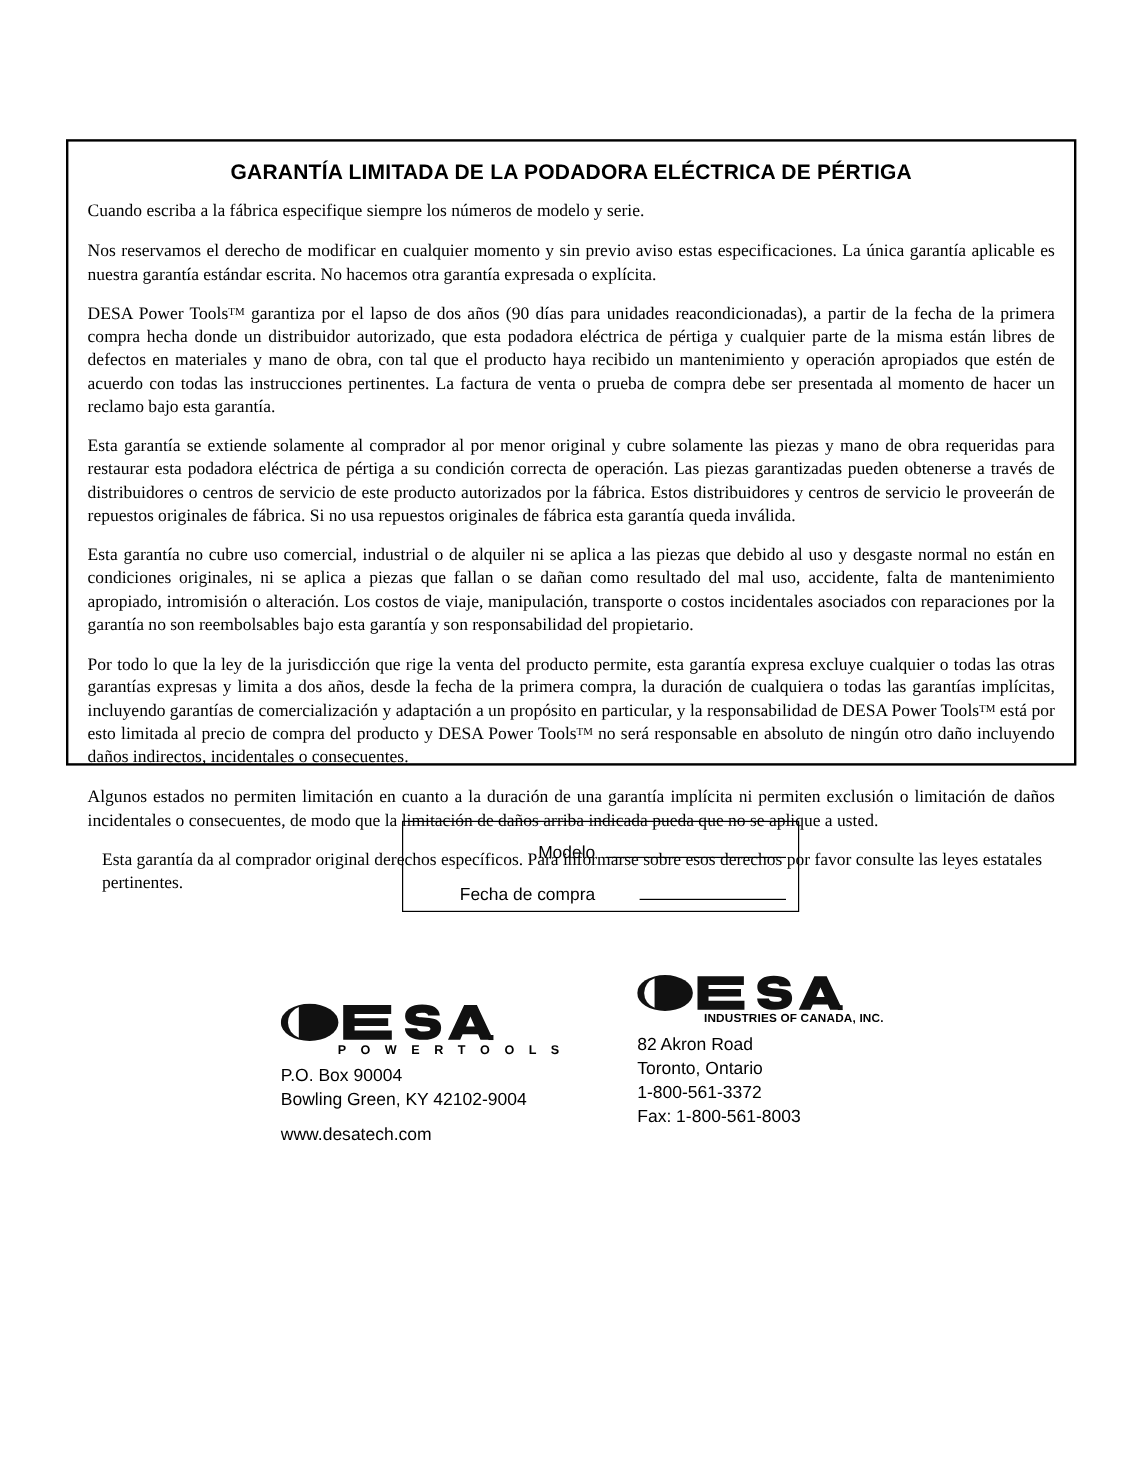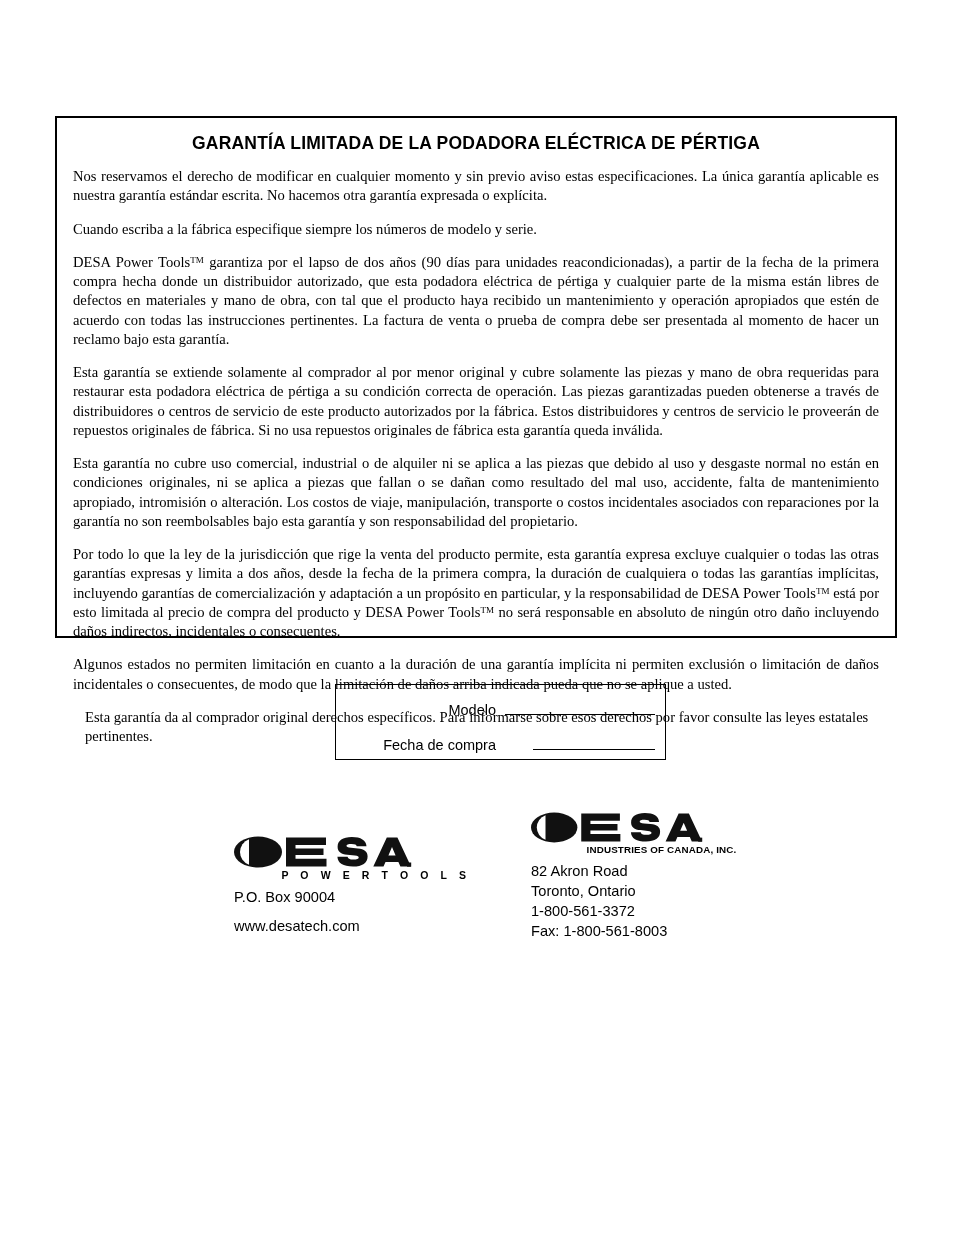--- a/index.html
+++ b/index.html
@@ -132,23 +132,23 @@
     margin-left: 1px;
   }
 </style>
 </head>
 <body>
 
 <div id="warranty-box">
 
   <div id="warranty-title">GARANTÍA LIMITADA DE LA PODADORA ELÉCTRICA DE PÉRTIGA</div>
 
+  <p class="para noj">Cuando escriba a la fábrica especifique siempre los números de modelo y serie.</p>
+
   <p class="para">Nos reservamos el derecho de modificar en cualquier momento y sin previo aviso estas especificaciones. La única garantía aplicable es nuestra garantía estándar escrita. No hacemos otra garantía expresada o explícita.</p>
-
-  <p class="para noj">Cuando escriba a la fábrica especifique siempre los números de modelo y serie.</p>
 
   <p class="para"><span>DESA Power Tools</span><sup class="tm">TM</sup><span> garantiza por el lapso de dos años (90 días para unidades reacondicionadas), a partir de la fecha de la primera compra hecha donde un distribuidor autorizado, que esta podadora eléctrica de pértiga y cualquier parte de la misma están libres de defectos en materiales y mano de obra, con tal que el producto haya recibido un mantenimiento y operación apropiados que estén de acuerdo con todas las instrucciones pertinentes. La factura de venta o prueba de compra debe ser presentada al momento de hacer un reclamo bajo esta garantía.</span></p>
 
   <p class="para">Esta garantía se extiende solamente al comprador al por menor original y cubre solamente las piezas y mano de obra requeridas para restaurar esta podadora eléctrica de pértiga a su condición correcta de operación. Las piezas garantizadas pueden obtenerse a través de distribuidores o centros de servicio de este producto autorizados por la fábrica. Estos distribuidores y centros de servicio le proveerán de repuestos originales de fábrica. Si no usa repuestos originales de fábrica esta garantía queda inválida.</p>
 
   <p class="para">Esta garantía no cubre uso comercial, industrial o de alquiler ni se aplica a las piezas que debido al uso y desgaste normal no están en condiciones originales, ni se aplica a piezas que fallan o se dañan como resultado del mal uso, accidente, falta de mantenimiento apropiado, intromisión o alteración. Los costos de viaje, manipulación, transporte o costos incidentales asociados con reparaciones por la garantía no son reembolsables bajo esta garantía y son responsabilidad del propietario.</p>
 
   <p class="para"><span>Por todo lo que la ley de la jurisdicción que rige la venta del producto permite, esta garantía expresa excluye cualquier o todas las otras garantías expresas y limita a dos años, desde la fecha de la primera compra, la duración de cualquiera o todas las garantías implícitas, incluyendo garantías de comercialización y adaptación a un propósito en particular, y la responsabilidad de DESA Power Tools</span><sup class="tm">TM</sup><span> está por esto limitada al precio de compra del producto y DESA Power Tools</span><sup class="tm">TM</sup><span> no será responsable en absoluto de ningún otro daño incluyendo daños indirectos, incidentales o consecuentes.</span></p>
 
   <p class="para">Algunos estados no permiten limitación en cuanto a la duración de una garantía implícita ni permiten exclusión o limitación de daños incidentales o consecuentes, de modo que la limitación de daños arriba indicada pueda que no se aplique a usted.</p>
@@ -185,20 +185,21 @@
       <path d="M152.8 1.5 h10.6 l13.6 29 h-10.6 l-2.0 -4.6 h-12.9 l-2.0 4.6 h-10.2 z
                M158.0 11.0 l-3.6 8.4 h7.2 z" fill="#111111"></path>
 
       <rect x="173" y="26.5" width="4.2" height="4.2" fill="#111111"></rect>
     </svg>
     <div class="logo-tagline">P O W E R   T O O L S</div>
   </div>
 
   <div class="addr-lines">
     <div class="addr-line">P.O. Box 90004</div>
+    <div class="addr-line">Bowling Green, KY 42102-9004</div>
     <div class="addr-gap"></div>
     <div class="addr-line">www.desatech.com</div>
   </div>
 </div>
 
 <div class="addr-block" id="addr-right">
 
   <div class="logo" id="logo-right">
     <svg class="logo-mark" width="172" height="31" viewBox="0 0 178 32">
       <ellipse cx="24" cy="16" rx="24" ry="15.5" fill="#111111"></ellipse>

